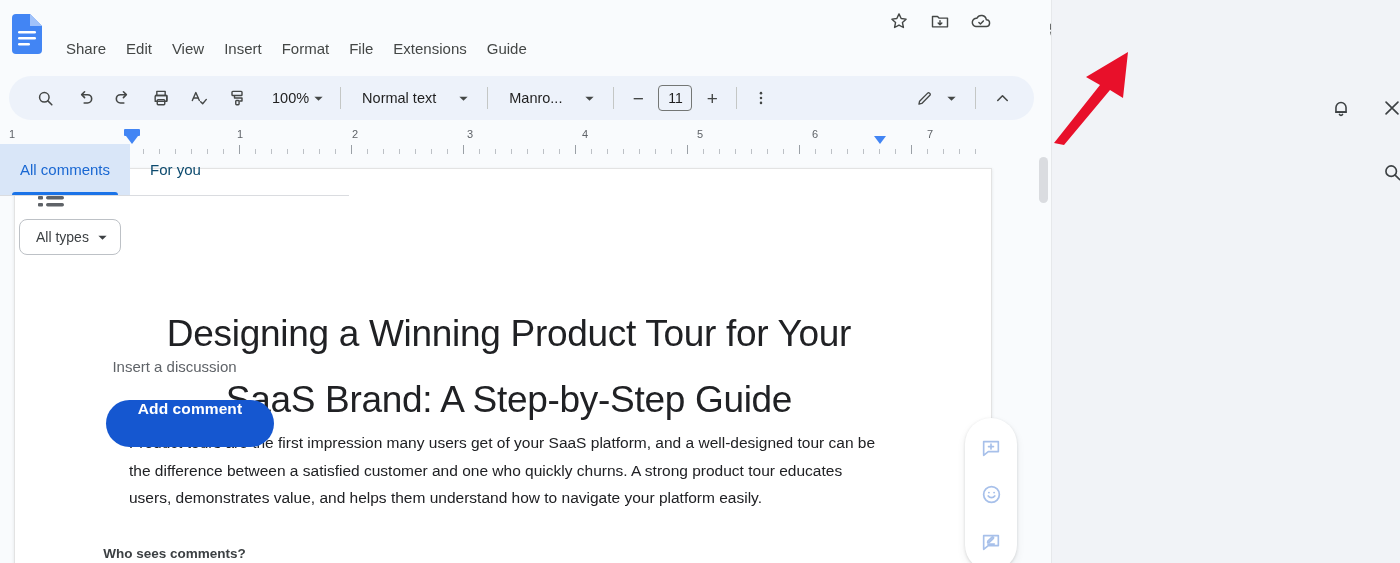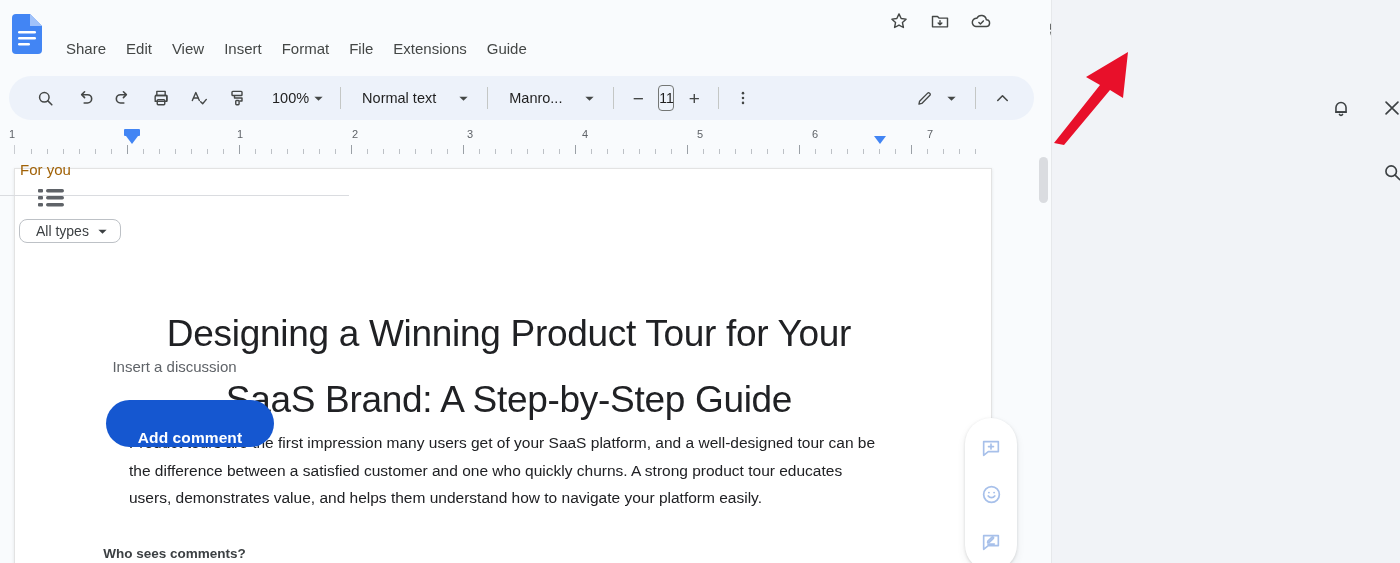--- a/index.html
+++ b/index.html
@@ -93,21 +93,21 @@
     display: flex; align-items: center; justify-content: center;
     cursor: pointer; flex: 0 0 auto;
   }
   .tb-sep { width: 1px; height: 22px; background: #c4c7c5; flex: 0 0 auto; }
   .tb-drop {
     height: 30px; display: flex; align-items: center; gap: 4px;
     padding: 0 6px 0 9px; border-radius: 5px; cursor: pointer;
     font-size: 14.5px; color: #1f1f1f; white-space: nowrap;
   }
   .fontsize-box {
-    width: 16px; height: 26px; border: 1px solid #747775;
+    width: 34px; height: 26px; border: 1px solid #747775;
     border-radius: 4px; background: transparent;
     display: flex; align-items: center; justify-content: center;
     font-size: 14px; color: #1f1f1f; cursor: text;
   }
 
   
   .ruler {
     position: absolute; left: 0; top: 126px;
     width: 1035px; height: 29px;
     background: #f9fbfd;
@@ -241,43 +241,43 @@
     position: relative;
     display: flex; align-items: center; justify-content: center;
     font-size: 15px; cursor: pointer;
     padding: 0 20px;
   }
   .cm-tab.active { background: #d9e6f8; color: #1967d2; font-weight: 500; }
   .cm-tab.active::after {
     content: ""; position: absolute; left: 12px; right: 12px; bottom: 0;
     height: 3px; background: #1a73e8; border-radius: 3px 3px 0 0;
   }
-  .cm-tab.inactive { color: #a16207; }
+  .cm-tab.inactive { color: #0c4a6e; }
   .cm-search {
     position: absolute; left: 1376px; top: 156px;
     width: 32px; height: 32px;
     display: flex; align-items: center; justify-content: center; cursor: pointer;
   }
   .cm-filter {
     position: absolute; left: 19px; top: 219px;
-    height: 24px; padding: 0 12px 0 16px;
+    height: 36px; padding: 0 12px 0 16px;
     border: 1px solid #bdc1c6; border-radius: 8px;
     display: flex; align-items: center; gap: 8px;
     font-size: 14px; color: #3c4043; cursor: pointer;
     background: transparent;
   }
   .cm-empty-label {
     position: absolute; left: 0; top: 358px; width: 349px;
     text-align: center; font-size: 15px; color: #5f6368;
   }
   .cm-addbtn {
     position: absolute; left: 106px; top: 400px;
     width: 168px; height: 47px;
     background: #1557d0; border-radius: 24px;
-    display: flex; align-items: flex-end; justify-content: center;
+    display: flex; align-items: flex-start; justify-content: center;
     color: #fff; font-size: 15.5px; font-weight: 700;
     cursor: pointer;
     letter-spacing: .1px;
   }
   .cm-footer {
     position: absolute; left: 0; top: 546px; width: 349px;
     text-align: center; font-size: 13.5px; font-weight: 700;
     color: #3c4043; cursor: pointer;
   }
 
@@ -651,20 +651,23 @@
     </svg>
   </div>
 
   <div class="cm-close">
     <svg width="22" height="22" viewBox="0 0 24 24" fill="none" stroke="#3c4043" stroke-width="1.8" stroke-linecap="round">
       <path d="M5.5 5.5l13 13M18.5 5.5l-13 13"></path>
     </svg>
   </div>
 
   <div class="cm-tabs">
+    <div class="cm-tab active">
+      <span>All comments</span>
+    </div>
     <div class="cm-tab inactive">
       <span>For you</span>
     </div>
   </div>
 
   <div class="cm-search">
     <svg width="21" height="21" viewBox="0 0 24 24" fill="none" stroke="#3c4043" stroke-width="1.9" stroke-linecap="round">
       <circle cx="10.5" cy="10.5" r="6"></circle>
         <path d="M15 15l5 5"></path>
     </svg>

